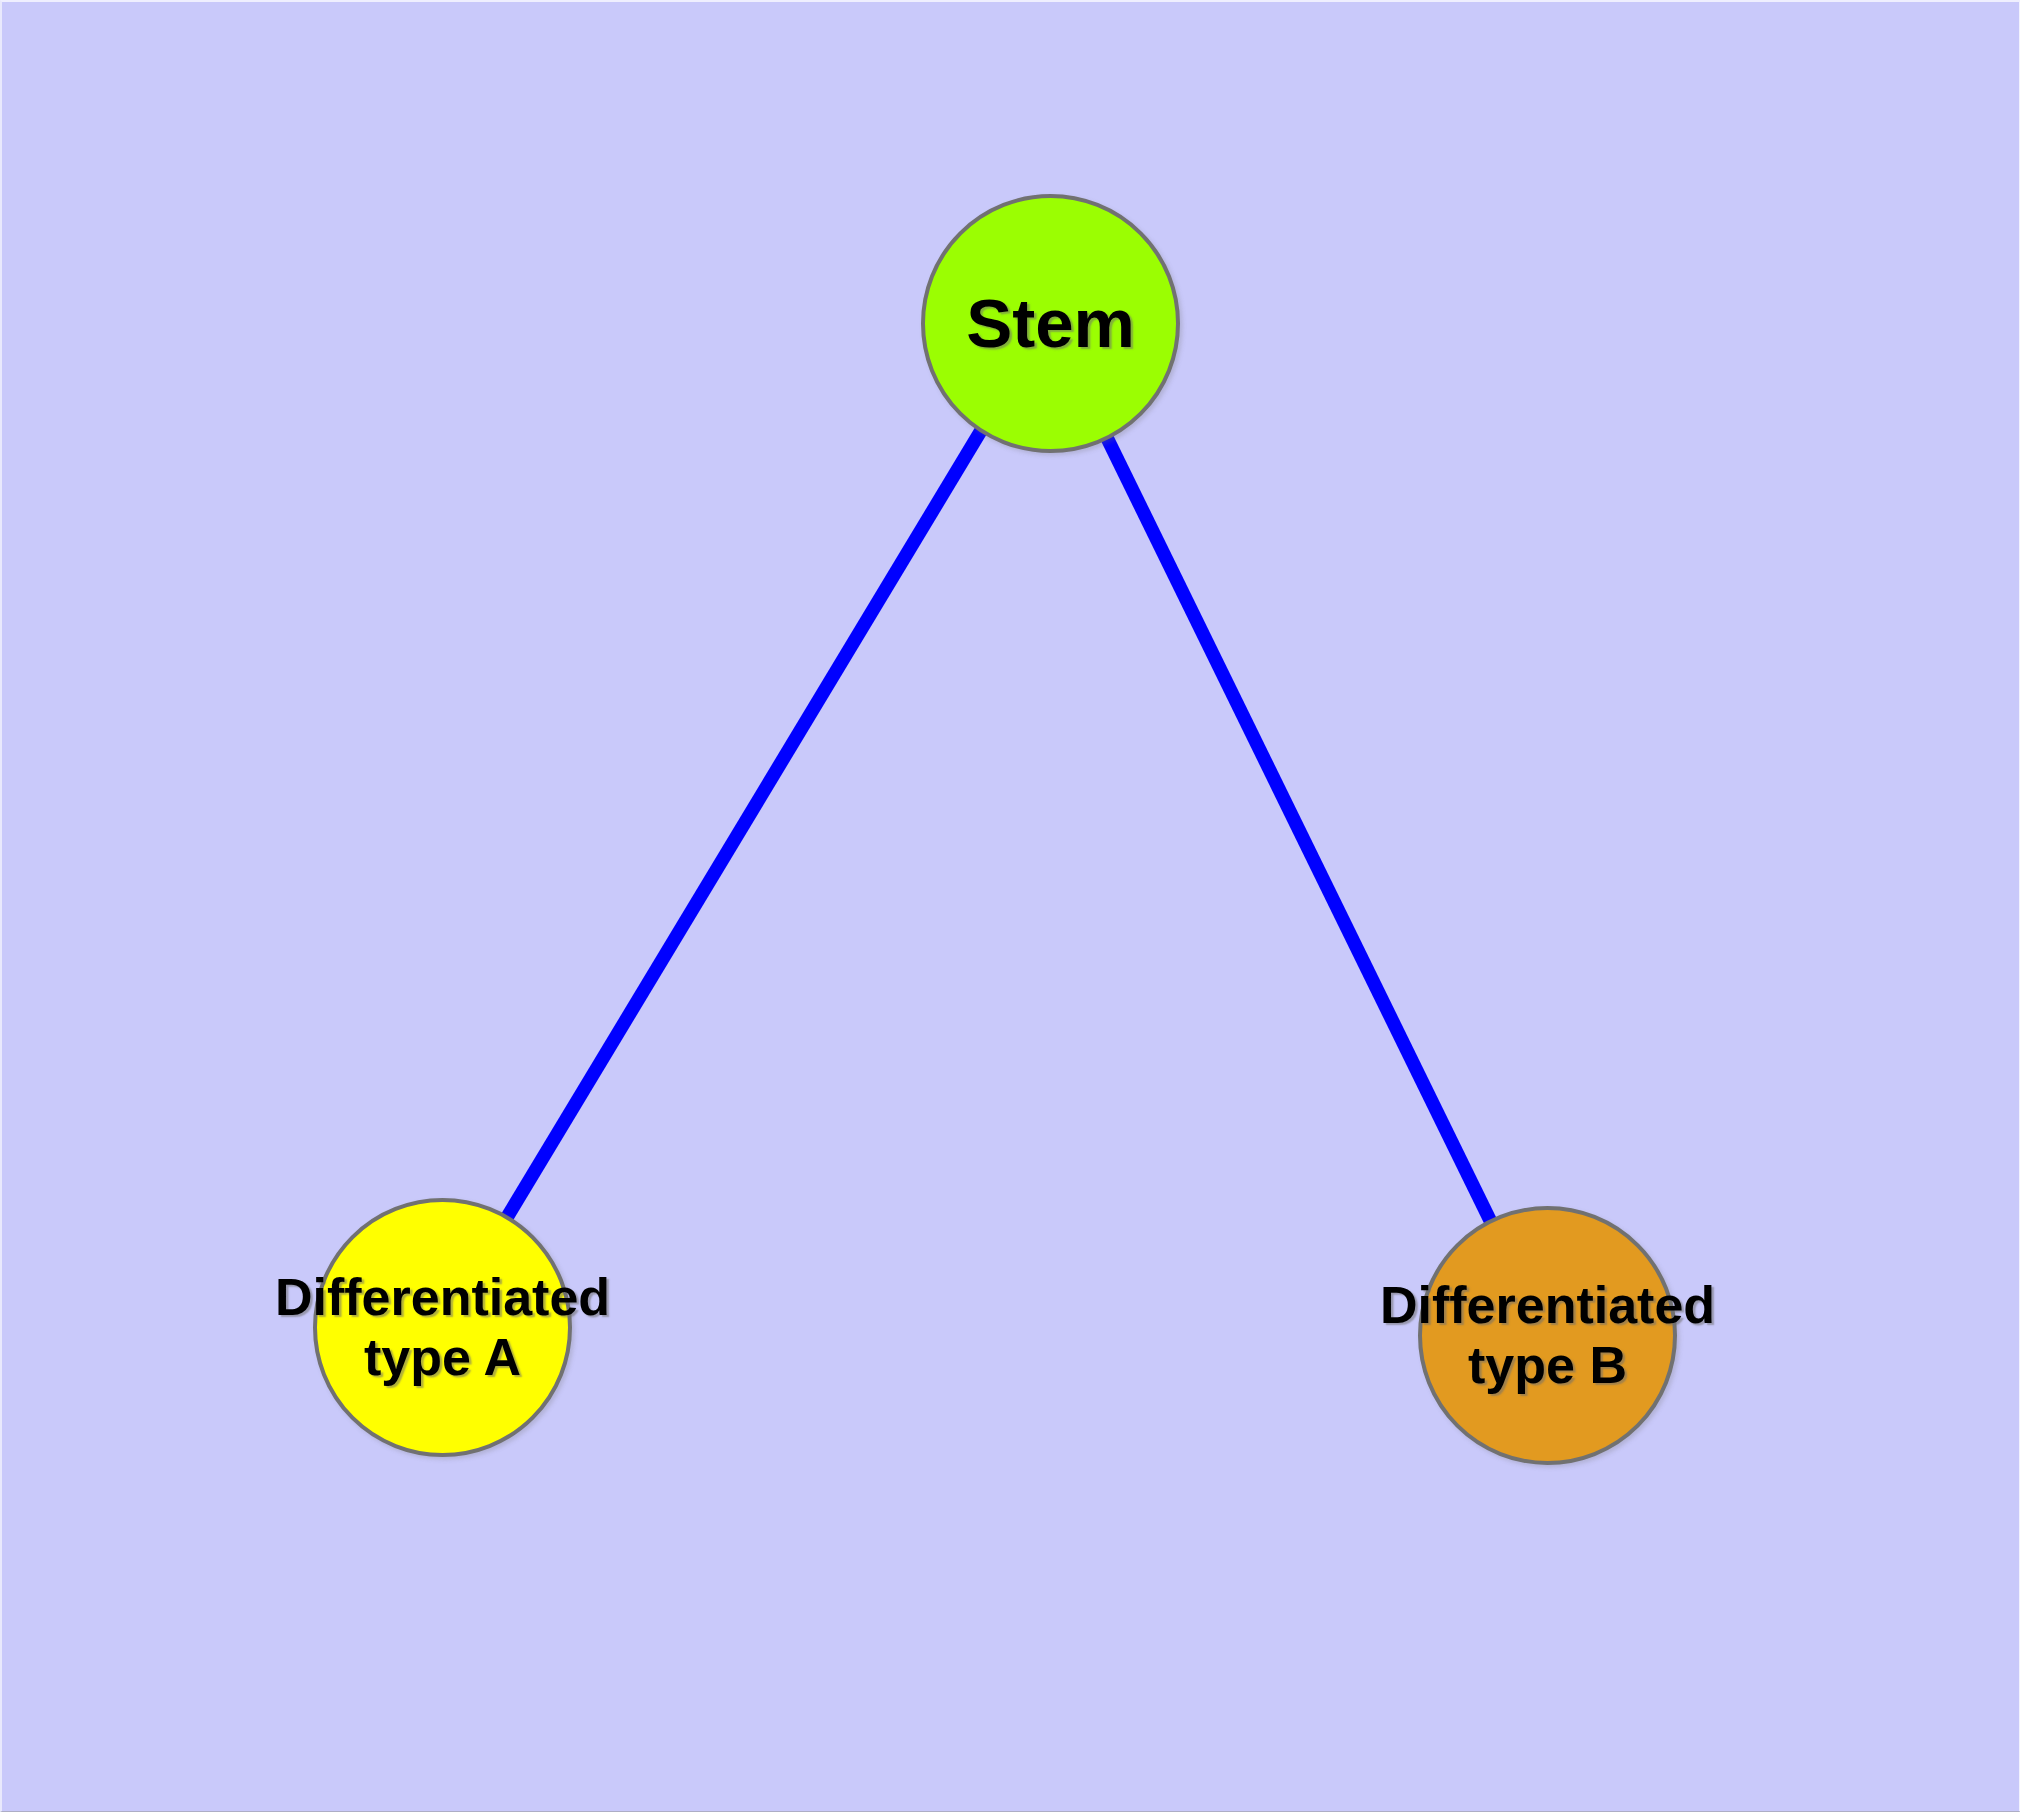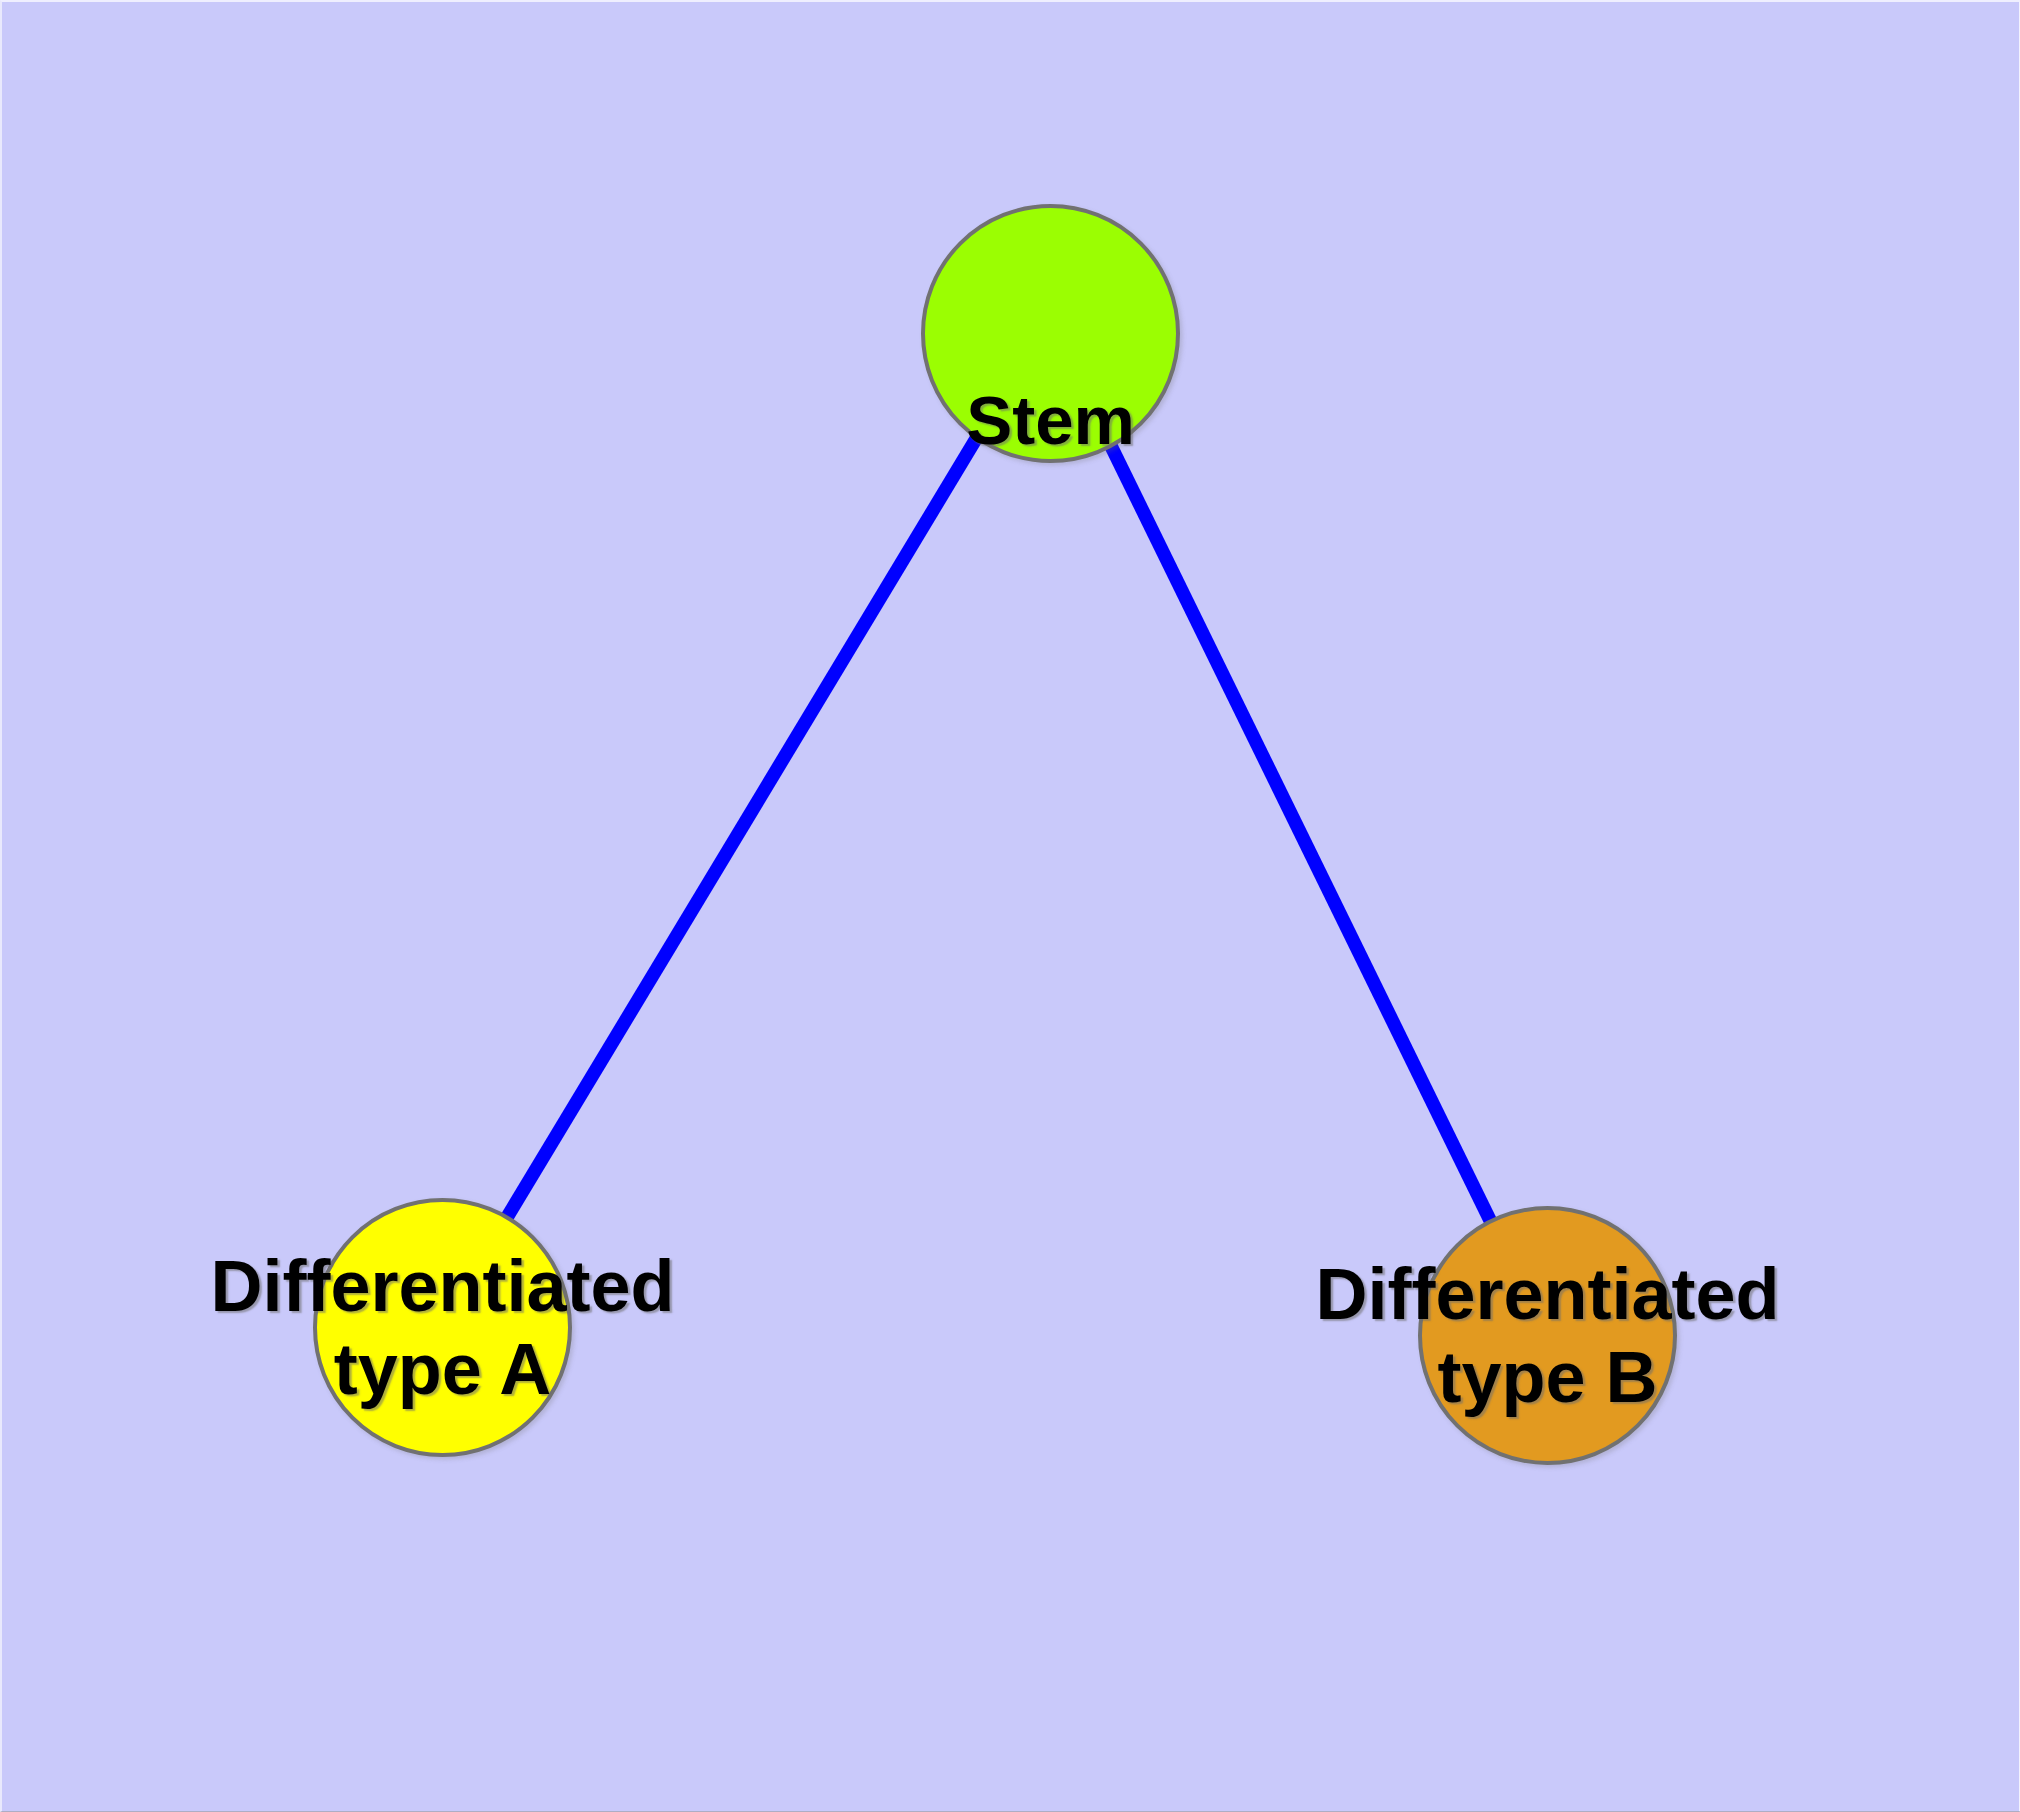--- a/index.html
+++ b/index.html
@@ -35,40 +35,40 @@
     display: flex;
     align-items: center;
     justify-content: center;
     box-shadow: 2.5px 2.5px 4.2px rgba(110,110,110,0.25);
   }
   .node .label {
     white-space: pre-line;
     text-align: center;
     font-weight: bold;
     color: #000000;
-    font-size: 72px;
+    font-size: 52px;
     line-height: 1.14;
     text-shadow: 2.5px 1.7px 1.7px rgba(110,110,110,0.55);
   }
   .node--stem .label {
     font-size: 69px;
     line-height: 1.1;
   }
 </style>
 </head>
 <body>
 
 <div class="canvas" style="width: 2021px; height: 1812px; background: rgb(201, 201, 250);">
 
   <svg class="edges" xmlns="http://www.w3.org/2000/svg" viewBox="0 0 2384 2138">
     <line stroke-linecap="butt" x1="1237" y1="374" x2="520" y2="1564" stroke="#0000FF" stroke-width="16"></line>
     <line stroke-linecap="butt" x1="1237" y1="374" x2="1824" y2="1573" stroke="#0000FF" stroke-width="16"></line>
   </svg>
 
-  <div class="node node--stem" style="left: 919px; top: 202px; width: 259px; height: 259px; background: rgb(155, 254, 2); border-color: rgb(113, 113, 113); align-items: flex-end;">
+  <div class="node node--stem" style="left: 919px; top: 192px; width: 259px; height: 259px; background: rgb(155, 254, 2); border-color: rgb(113, 113, 113);">
     <span class="label">Stem</span>
   </div>
 
   <div class="node node--type-a" style="left: 311px; top: 1196px; width: 259px; height: 259px; background: rgb(255, 255, 0); border-color: rgb(113, 113, 113);">
     <span class="label">Differentiated
 type A</span>
   </div>
 
   <div class="node node--type-b" style="left: 1416px; top: 1204px; width: 259px; height: 259px; background: rgb(226, 154, 32); border-color: rgb(113, 113, 113);">
     <span class="label">Differentiated

